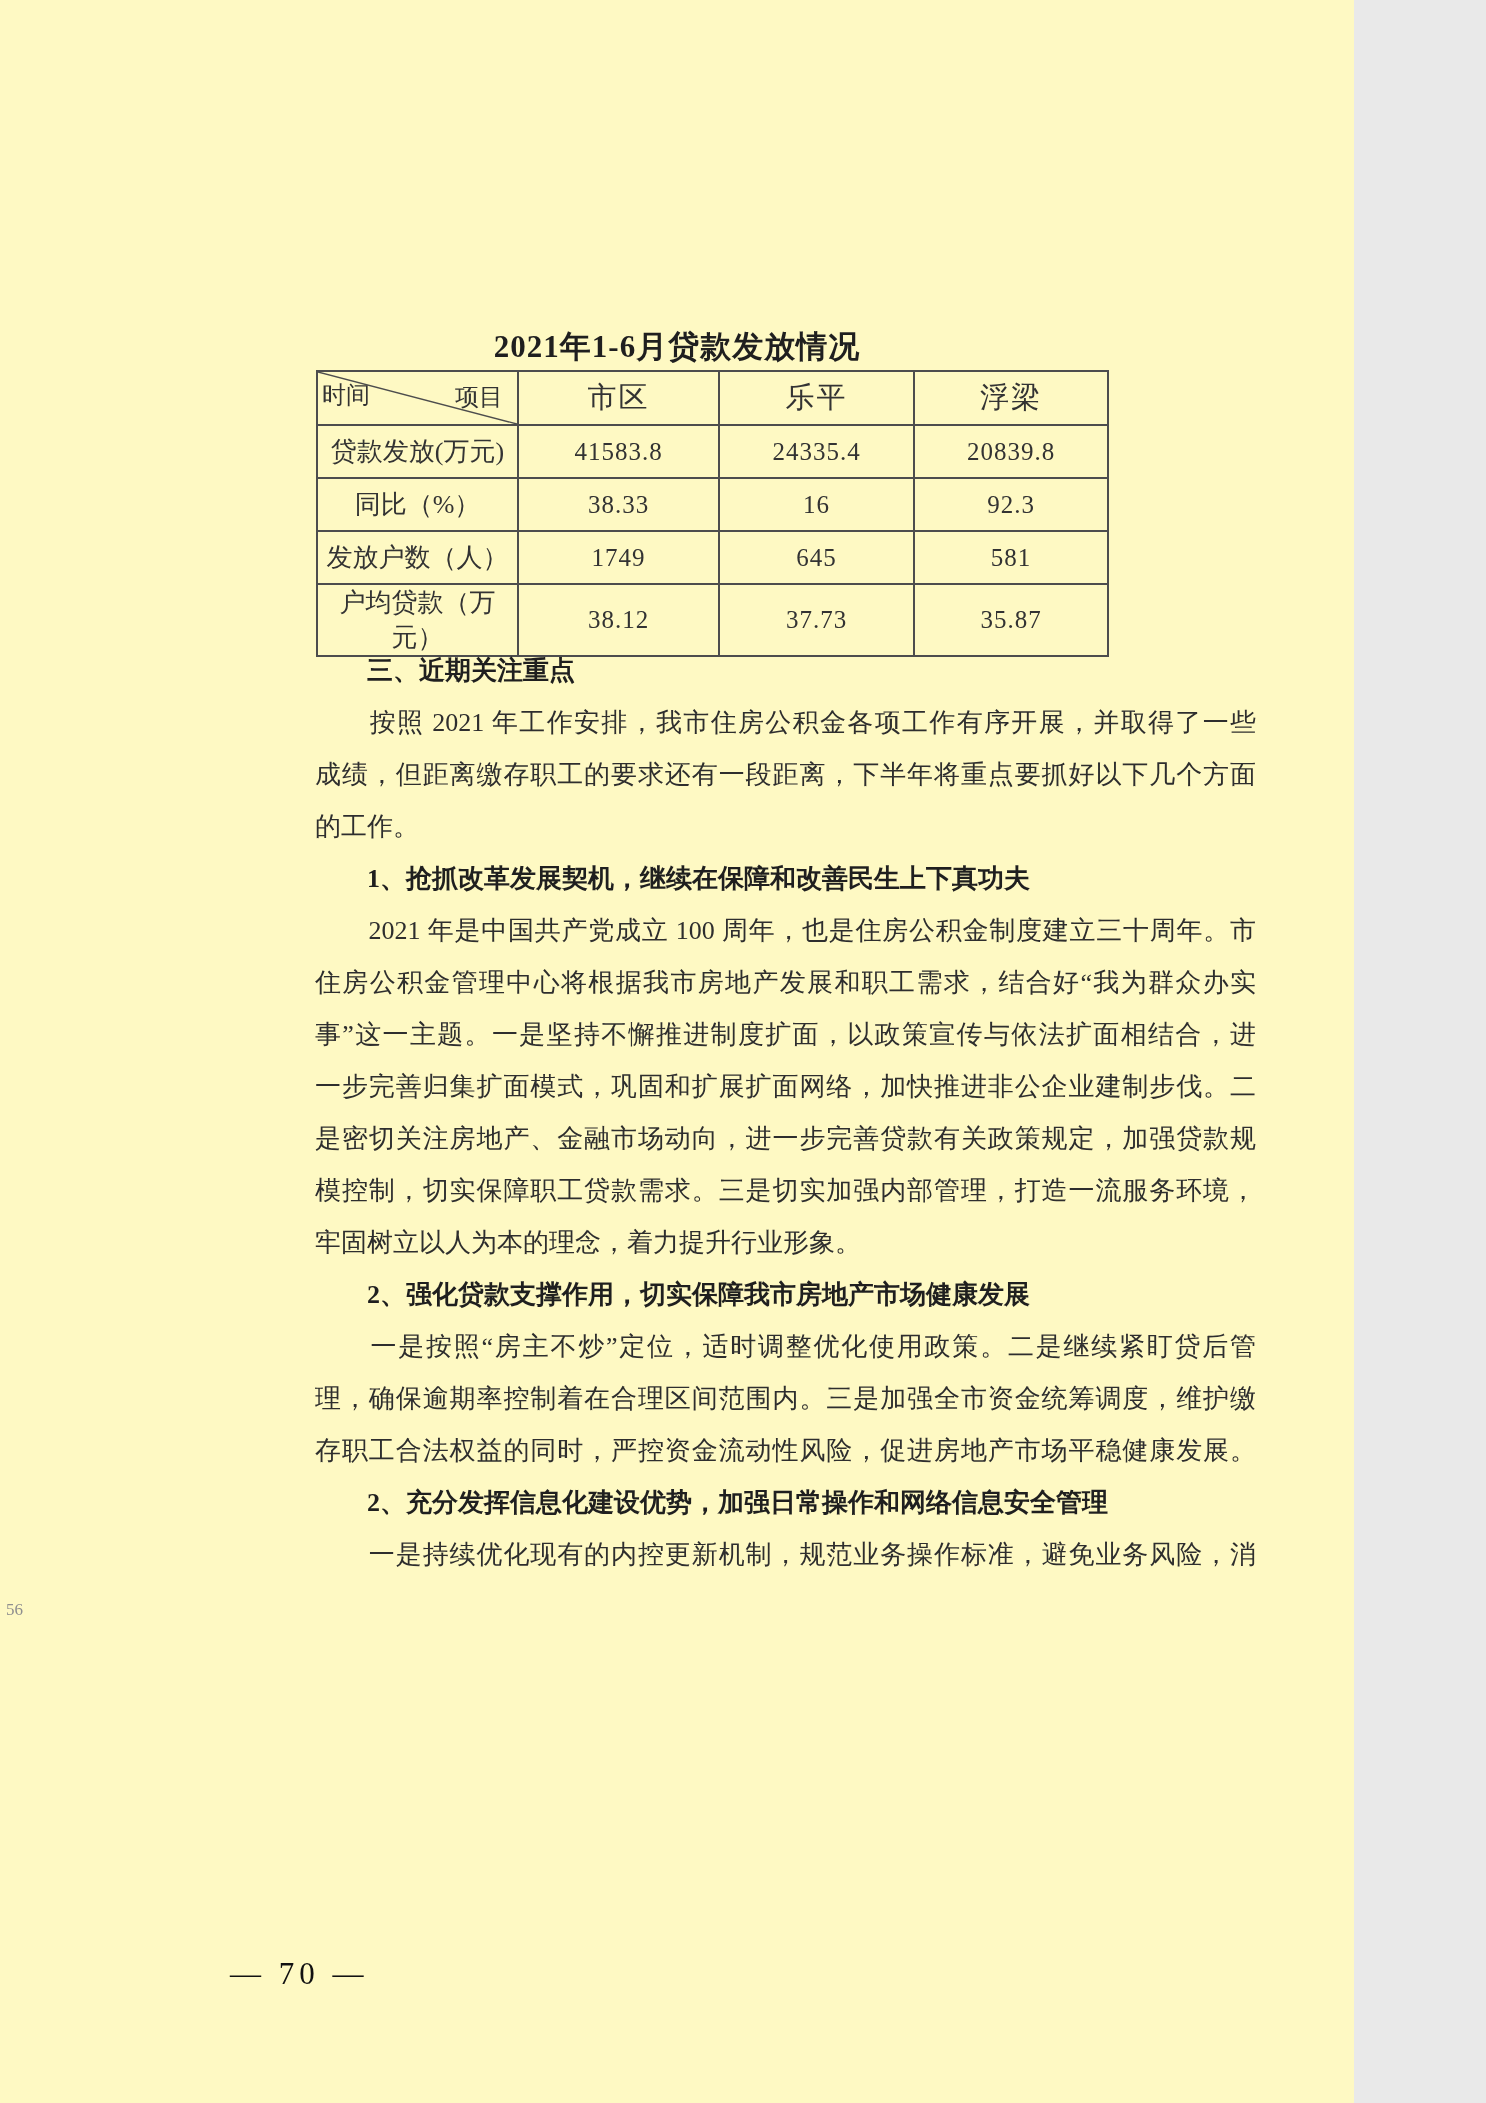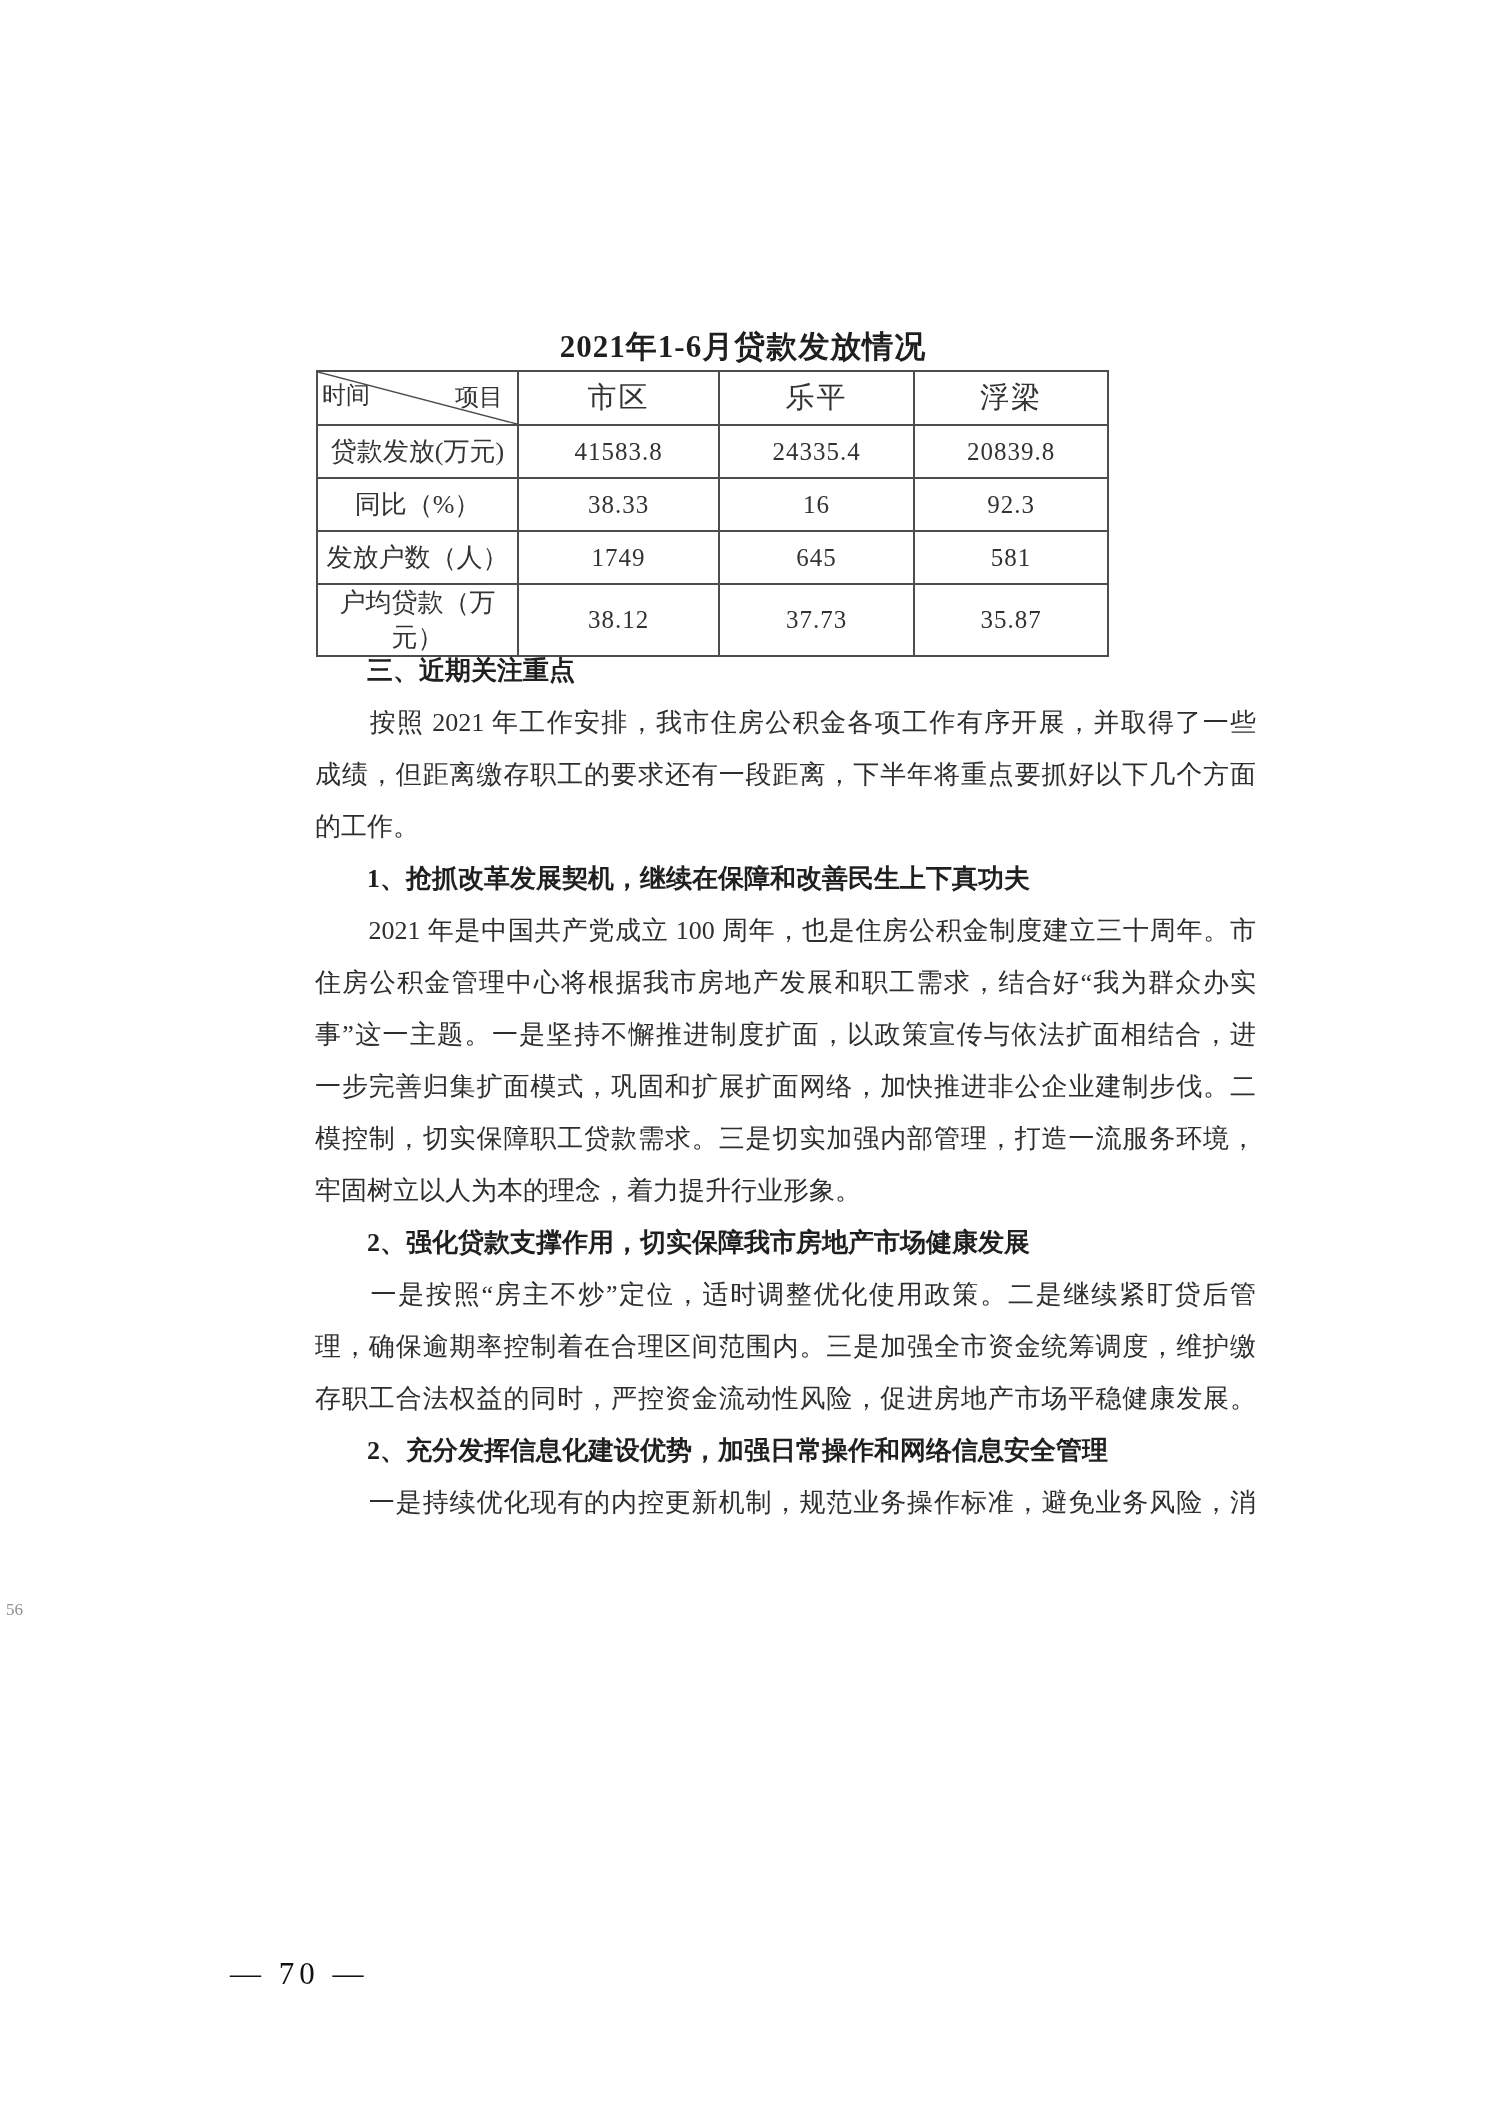--- a/index.html
+++ b/index.html
@@ -1,19 +1,19 @@
 <!DOCTYPE html>
 <html><head>
 <meta charset="utf-8">
 <style>
   html,body{margin:0;padding:0;background:#e9e9e9;}
   .page{
     position:relative;
-    width:1486px;height:2103px;
-    background:#ffffff;
+    width:1354px;height:2103px;
+    background:#fef9c3;
     overflow:hidden;
     font-family:"Liberation Serif","DejaVu Serif",serif;
     color:#2f2f2f;
   }
   
   .table-title{
     position:absolute;top:326px;left:0;width:100%;
     text-align:center;
     font-size:31px;font-weight:bold;color:#1f1f1f;
     letter-spacing:1px;
@@ -133,20 +133,21 @@
   <div class="body-text">
     <div class="line bold">　　三、近期关注重点</div>
     <div class="line fill">　　按照 2021 年工作安排，我市住房公积金各项工作有序开展，并取得了一些</div>
     <div class="line fill">成绩，但距离缴存职工的要求还有一段距离，下半年将重点要抓好以下几个方面</div>
     <div class="line short">的工作。</div>
     <div class="line bold">　　1、抢抓改革发展契机，继续在保障和改善民生上下真功夫</div>
     <div class="line fill">　　2021 年是中国共产党成立 100 周年，也是住房公积金制度建立三十周年。市</div>
     <div class="line fill">住房公积金管理中心将根据我市房地产发展和职工需求，结合好“我为群众办实</div>
     <div class="line fill">事”这一主题。一是坚持不懈推进制度扩面，以政策宣传与依法扩面相结合，进</div>
     <div class="line fill">一步完善归集扩面模式，巩固和扩展扩面网络，加快推进非公企业建制步伐。二</div>
+    <div class="line fill">是密切关注房地产、金融市场动向，进一步完善贷款有关政策规定，加强贷款规</div>
     <div class="line fill">模控制，切实保障职工贷款需求。三是切实加强内部管理，打造一流服务环境，</div>
     <div class="line short">牢固树立以人为本的理念，着力提升行业形象。</div>
     <div class="line bold">　　2、强化贷款支撑作用，切实保障我市房地产市场健康发展</div>
     <div class="line fill">　　一是按照“房主不炒”定位，适时调整优化使用政策。二是继续紧盯贷后管</div>
     <div class="line fill">理，确保逾期率控制着在合理区间范围内。三是加强全市资金统筹调度，维护缴</div>
     <div class="line fill">存职工合法权益的同时，严控资金流动性风险，促进房地产市场平稳健康发展。</div>
     <div class="line bold">　　2、充分发挥信息化建设优势，加强日常操作和网络信息安全管理</div>
     <div class="line fill">　　一是持续优化现有的内控更新机制，规范业务操作标准，避免业务风险，消</div>
   </div>
 

